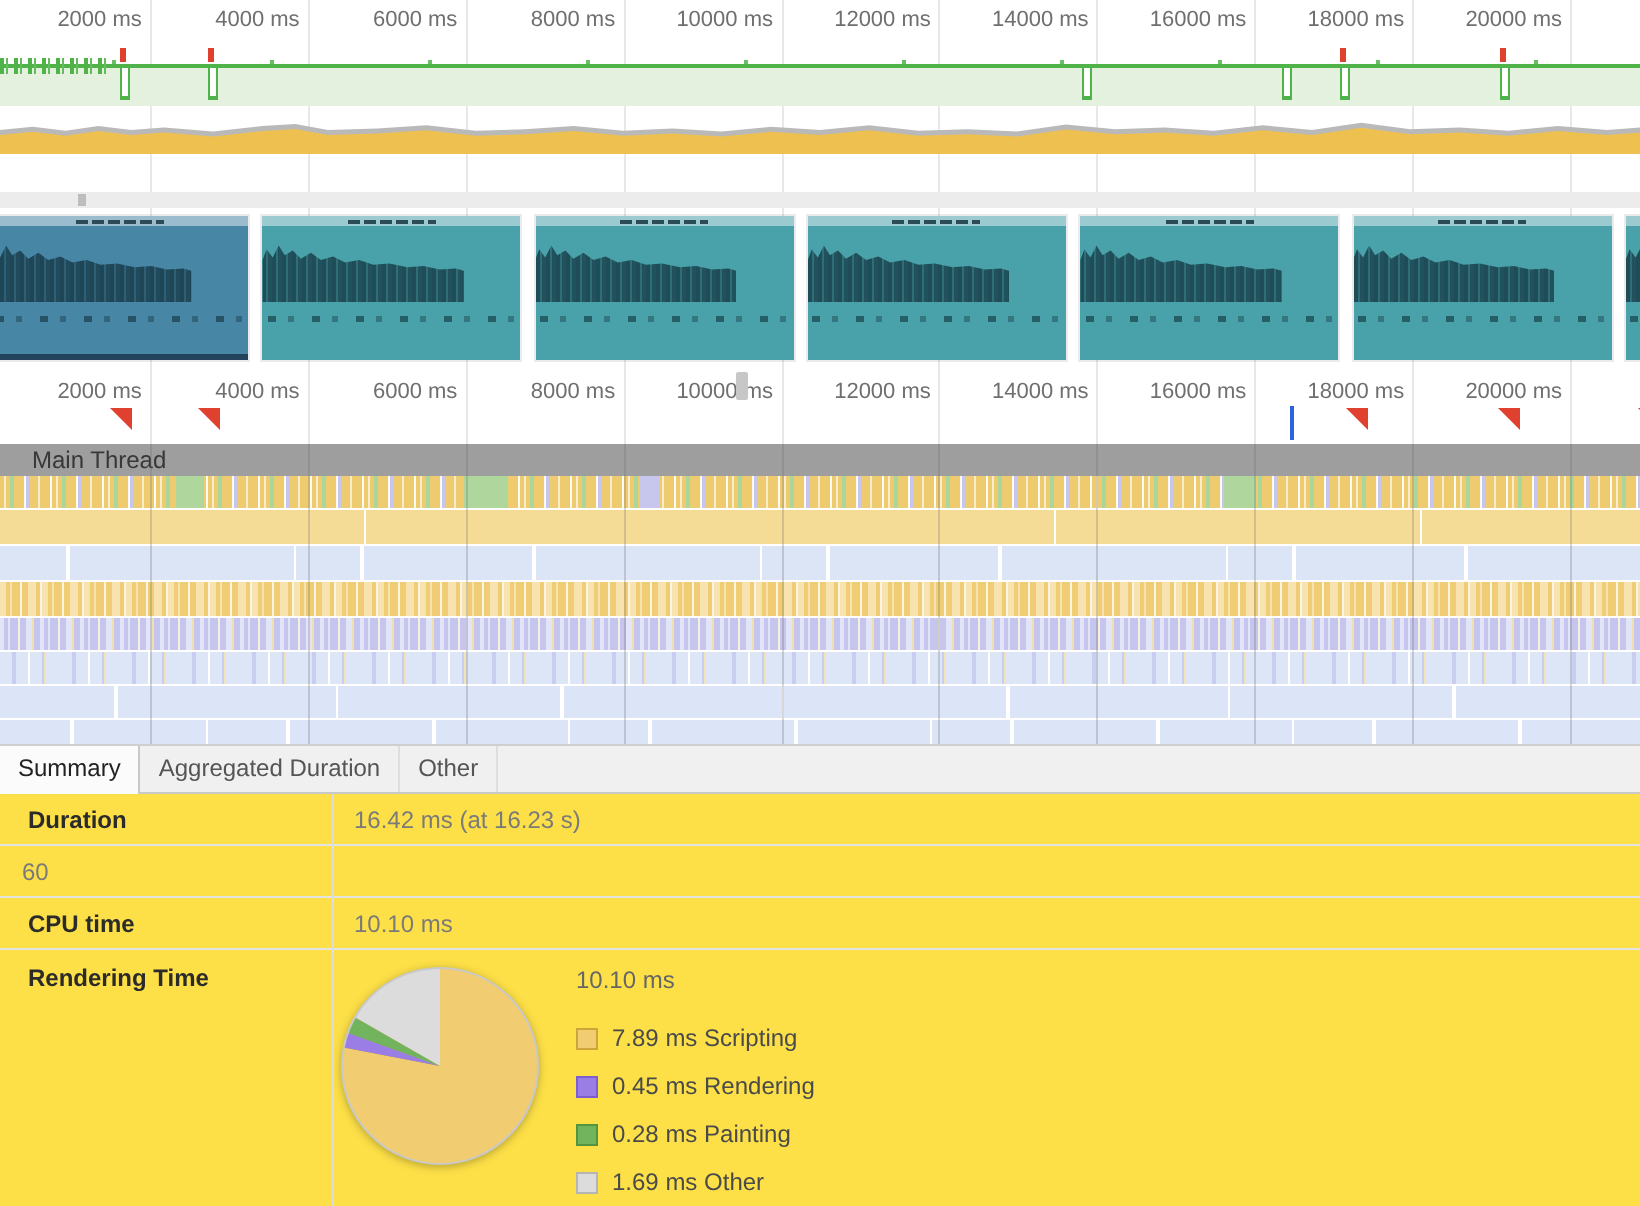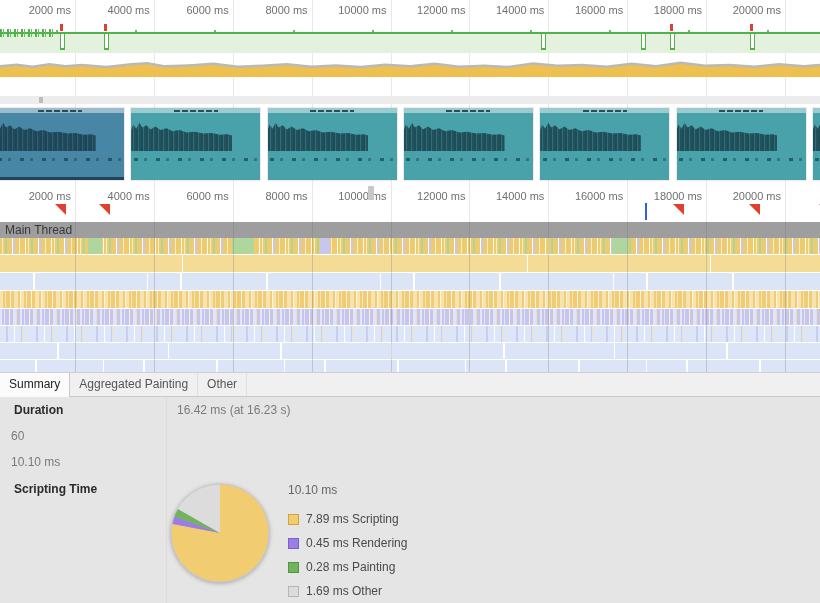--- a/index.html
+++ b/index.html
@@ -50,21 +50,21 @@
   
   #ruler2{position:absolute;top:185px;left:0;width:820px;height:37px;background:#fff;}
   #ruler2 .tick-label{top:5px;}
   .flag{position:absolute;top:19px;width:0;height:0;
         border-top:11px solid #e0412f;border-left:11px solid transparent;}
   .blue-marker{position:absolute;top:18px;width:2px;height:17px;background:#2d62dd;}
   .shot-hover{position:absolute;top:1px;width:6px;height:14px;background:#c7c7c7;border-radius:1px;}
 
   
   #main-thread{position:absolute;top:222px;left:0;width:820px;height:150px;background:#fff;}
-  .mt-header{height:16px;background:#9e9e9e;color:#383838;font-size:12px;line-height:16px;padding-left:5px;}
+  .mt-header{height:16px;background:#9e9e9e;color:#383838;font-size:12px;line-height:16px;padding-left:16px;}
   .mt-gridline{position:absolute;top:0;bottom:0;width:1px;background:rgba(110,110,110,.28);z-index:5;}
   .frow{margin-bottom:1px;}
   .row-a{height:16px;
     background-image:
       linear-gradient(#aed69d,#aed69d),linear-gradient(#aed69d,#aed69d),
       linear-gradient(#c7c7ee,#c7c7ee),linear-gradient(#aed69d,#aed69d),
       repeating-linear-gradient(90deg,#efcb6f 0 2px,#f8edca 2px 3px,#efcb6f 3px 5px,#abd69b 5px 7px,#efcb6f 7px 12px,#fdfbf2 12px 13px,#c7c7ee 13px 15px,#efcb6f 15px 19px,#f8edca 19px 20px,#efcb6f 20px 25px,#fdfbf2 25px 26px);
     background-repeat:no-repeat,no-repeat,no-repeat,no-repeat,repeat;
     background-size:14px 100%,22px 100%,10px 100%,16px 100%,auto;
     background-position:88px 0,232px 0,320px 0,612px 0,0 0;}
@@ -77,21 +77,21 @@
   .row-e{height:16px;
     background:repeating-linear-gradient(90deg,#e2e4f8 0 2px,#c5c5ee 2px 4px,#e2e4f8 4px 5px,#c5c5ee 5px 9px,#f6f0dd 9px 10px,#c5c5ee 10px 13px,#e2e4f8 13px 16px,#f1dfae 16px 17px,#c5c5ee 17px 20px);}
   .row-f{height:16px;
     background:repeating-linear-gradient(90deg,#dde6f7 0 6px,#c9cdf0 6px 8px,#dde6f7 8px 14px,#fff 14px 15px,#dde6f7 15px 21px,#c9cdf0 21px 22px,#f3e3b8 22px 23px,#dde6f7 23px 30px);}
   .row-g{height:16px;
     background:repeating-linear-gradient(90deg,#dce5f7 0 57px,#fff 57px 59px,#dce5f7 59px 168px,#fff 168px 169px,#dce5f7 169px 223px);}
   .row-h{height:12px;margin-bottom:0;
     background:repeating-linear-gradient(90deg,#dce5f7 0 35px,#fff 35px 37px,#dce5f7 37px 103px,#fff 103px 104px,#dce5f7 104px 143px,#fff 143px 145px,#dce5f7 145px 181px);}
 
   
-  #details{position:absolute;top:372px;left:0;width:820px;height:231px;background:#e5e5e5;
+  #details{position:absolute;top:372px;left:0;width:820px;height:231px;background:#fde047;
            border-top:1px solid #cfcfcf;box-sizing:border-box;}
   .tabbar{height:23px;background:#f0f0f0;border-bottom:1px solid #c9c9c9;display:flex;}
   .tab{padding:0 9px;font-size:12px;line-height:22px;color:#555;cursor:default;
        border-right:1px solid #dedede;}
   .tab.active{background:#fbfbfb;border-right:1px solid #c9c9c9;color:#222;margin-bottom:-1px;}
   .vdivider{position:absolute;left:166px;top:24px;bottom:0;width:1px;background:#dcdcdc;}
   .trow{display:flex;height:25px;border-bottom:1px solid #e3e3e3;align-items:center;font-size:12px;}
   .tlabel{width:166px;padding-left:14px;font-weight:bold;color:#2b2b2b;box-sizing:border-box;}
   .tvalue{padding-left:11px;color:#7a7a7a;}
   .agg-row{position:relative;height:131px;font-size:12px;}
@@ -257,38 +257,39 @@
       <div class="mt-gridline" style="left: 548.3px;"></div>
       <div class="mt-gridline" style="left: 627.2px;"></div>
       <div class="mt-gridline" style="left: 706.1px;"></div>
       <div class="mt-gridline" style="left: 785px;"></div>
     </div>
 </div>
 
 <div id="details">
   <div class="tabbar" id="tabbar">
       <div class="tab active">Summary</div>
-      <div class="tab">Aggregated Painting</div>
+      <div class="tab">Aggregated Duration</div>
       <div class="tab">Other</div>
     </div>
   <div class="vdivider"></div>
 
   <div class="trow">
     <div class="tlabel">Duration</div>
     <div class="tvalue">16.42 ms (at 16.23 s)</div>
   </div>
   <div class="trow">
     <div class="tvalue">60</div>
   </div>
   <div class="trow">
+    <div class="tlabel">CPU time</div>
     <div class="tvalue">10.10 ms</div>
   </div>
 
   <div class="agg-row">
-    <div class="tlabel">Scripting Time</div>
+    <div class="tlabel">Rendering Time</div>
     <div id="pie-box">
       <svg width="106" height="106" viewBox="0 0 106 106">
           <path d="M52,52 L52,3 A49,49 0 1 1 3.8920549209686115,42.692711443556725 Z" fill="#f1cc70"></path>
           <path d="M52,52 L3.8920549209686115,42.692711443556725 A49,49 0 0 1 5.91181845606269,35.360302828083775 Z" fill="#9a7ee6"></path>
           <path d="M52,52 L5.91181845606269,35.360302828083775 A49,49 0 0 1 9.488828641650983,27.631981825739587 Z" fill="#72b35d"></path>
           <path d="M52,52 L9.488828641650983,27.631981825739587 A49,49 0 0 1 51.99999999999999,3 Z" fill="#dcdcdc"></path>
           <circle cx="52" cy="52" r="49" fill="none" stroke="#c9c9c9"></circle>
         </svg>
     </div>
     <div id="legend">

